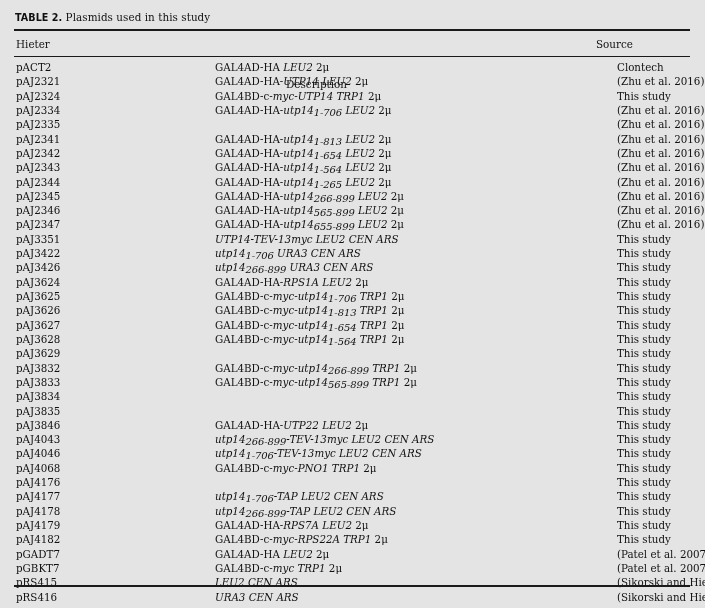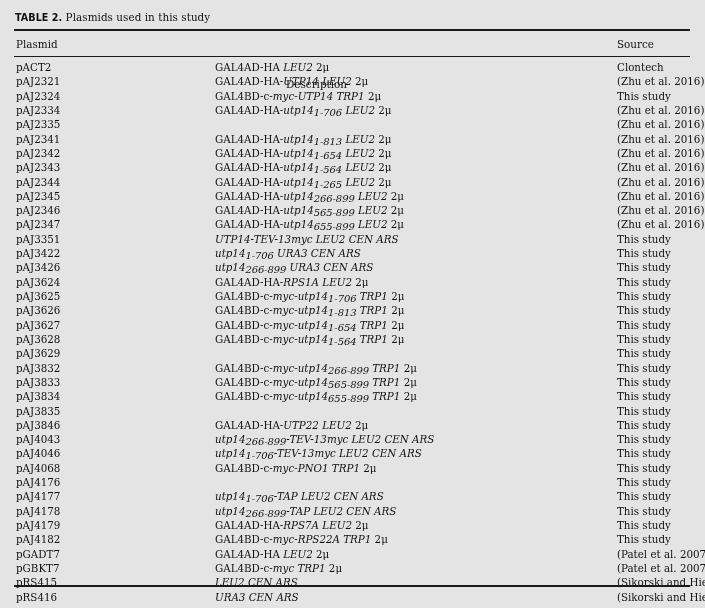--- a/index.html
+++ b/index.html
@@ -45,21 +45,21 @@
 
   .hdr {
     position: absolute;
     top: 38px;
     font-size: 10.4px;
     color: #111;
     white-space: nowrap;
   }
   .hdr-plasmid { left: 16px; }
   .hdr-desc    { left: 286px; margin-top: 40px; }
-  .hdr-source  { left: 617px; }
+  .hdr-source  { left: 596px; }
 
   #rows {
     position: absolute;
     left: 0; top: 61px;
     width: 705px;
   }
   .row {
     position: relative;
     height: 14.32px;
     width: 631px;
@@ -92,21 +92,21 @@
 
 <div id="table-figure">
 
   <div class="caption">
     <span class="cap-label">TABLE 2.</span>
     <span class="cap-text">Plasmids used in this study</span>
   </div>
 
   <div class="rule rule-top"></div>
 
-  <div class="hdr hdr-plasmid">Plasmid</div>
+  <div class="hdr hdr-plasmid">Hieter</div>
   <div class="hdr hdr-desc">Description</div>
   <div class="hdr hdr-source">Source</div>
 
   <div class="rule rule-header"></div>
 
   <div id="rows">
       <div class="row">
         <div class="cell c-plasmid">pACT2</div>
         <div class="cell c-desc"><span class="ro">GAL4AD-HA</span><span class="ro"> </span><span class="it">LEU2</span> <span class="ro">2μ</span></div>
         <div class="cell c-source">Clontech</div>
@@ -214,21 +214,20 @@
         <div class="cell c-desc"><span class="ro">GAL4BD-c-</span><span class="it">myc</span><span class="ro">-</span><span class="it">utp14</span><sub>266-899</sub> <span class="it">TRP1</span> <span class="ro">2μ</span></div>
         <div class="cell c-source">This study</div>
       </div>
       <div class="row">
         <div class="cell c-plasmid">pAJ3833</div>
         <div class="cell c-desc"><span class="ro">GAL4BD-c-</span><span class="it">myc</span><span class="ro">-</span><span class="it">utp14</span><sub>565-899</sub> <span class="it">TRP1</span> <span class="ro">2μ</span></div>
         <div class="cell c-source">This study</div>
       </div>
       <div class="row">
         <div class="cell c-plasmid">pAJ3834</div>
-        <div class="cell c-desc"><span class="ro">GAL4BD-c-</span><span class="it">myc</span><span class="ro">-</span><span class="it">utp14</span><sub>655-899</sub> <span class="it">TRP1</span> <span class="ro">2μ</span></div>
         <div class="cell c-source">This study</div>
       </div>
       <div class="row">
         <div class="cell c-plasmid">pAJ3835</div>
         <div class="cell c-source">This study</div>
       </div>
       <div class="row">
         <div class="cell c-plasmid">pAJ3846</div>
         <div class="cell c-desc"><span class="ro">GAL4AD-HA</span><span class="ro">-</span><span class="it">UTP22</span> <span class="it">LEU2</span> <span class="ro">2μ</span></div>
         <div class="cell c-source">This study</div>

